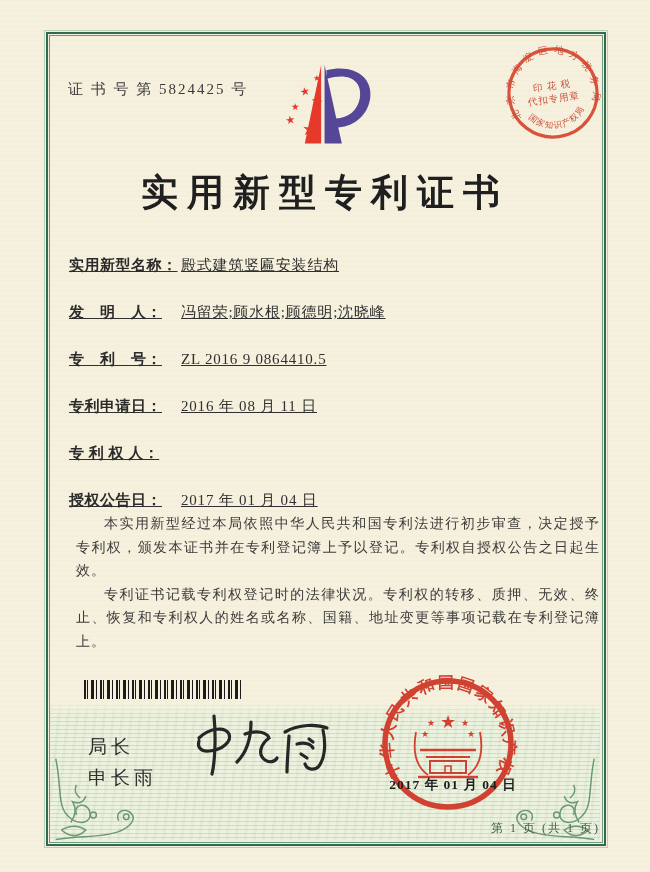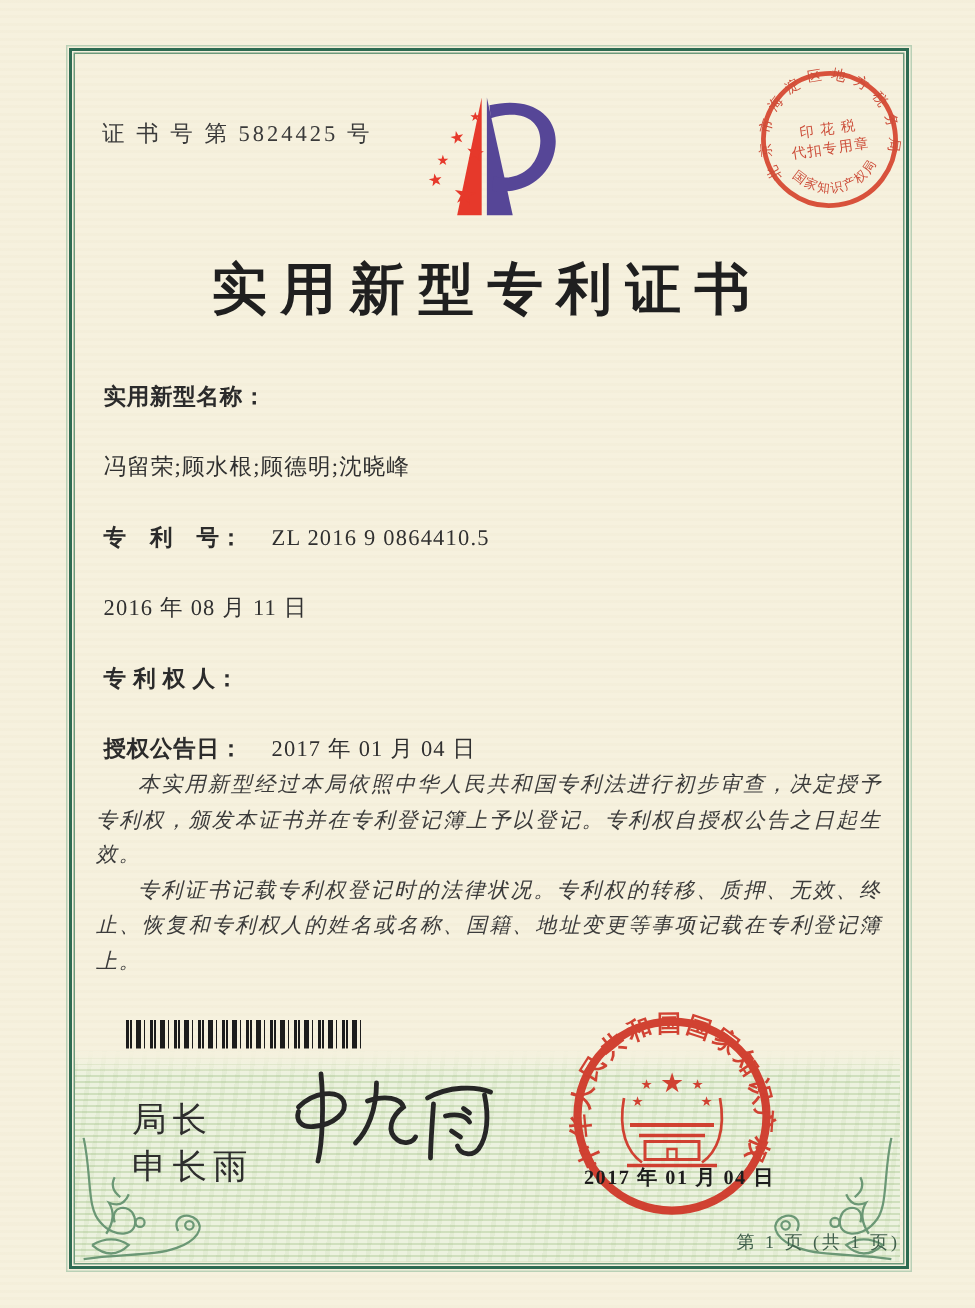--- a/index.html
+++ b/index.html
@@ -34,40 +34,40 @@
     position:absolute;left:68px;top:80px;
     font-size:15px;letter-spacing:2px;color:#3a3a3a;font-weight:400;
   }
   .logo-svg{position:absolute;left:266px;top:56px;}
   .tax-stamp-svg{position:absolute;left:501px;top:41px;transform:rotate(-8deg);opacity:.92;}
   .title{
     position:absolute;left:0;top:168px;width:650px;text-align:center;
     font-size:37px;font-weight:700;letter-spacing:9px;color:#1f1f1f;
   }
   .fields{position:absolute;left:69px;top:254px;width:500px;}
-  .field-row{display:flex;margin-bottom:25px;font-size:15px;line-height:22px;color:#303030;}
+  .field-row{display:flex;margin-bottom:25px;font-size:15px;line-height:22px;color:#303030;text-decoration:underline;}
   .f-label{width:112px;font-weight:600;letter-spacing:0.5px;flex:none;color:#2b2b2b;}
   .f-value{letter-spacing:0.8px;}
   .body-text{
-    position:absolute;left:64px;top:512px;width:524px;
+    position:absolute;left:76px;top:512px;width:524px;
     font-size:14px;line-height:23.5px;letter-spacing:1.1px;
-    color:#3b3b3b;font-style:italic;text-align:justify;
+    color:#3b3b3b;text-align:justify;
   }
   .body-text p{margin:0;text-indent:2em;}
   .barcode{
     position:absolute;left:84px;top:680px;width:160px;height:19px;
     background:repeating-linear-gradient(90deg,
       #1c1c1c 0 2px, rgba(0,0,0,0) 2px 3px,
       #1c1c1c 3px 4px, rgba(0,0,0,0) 4px 7px,
       #1c1c1c 7px 10px, rgba(0,0,0,0) 10px 12px,
       #1c1c1c 12px 13px, rgba(0,0,0,0) 13px 16px);
   }
   .sign-block{
     position:absolute;left:88px;top:731px;
-    font-size:23px;color:#2e2e2e;letter-spacing:4px;line-height:31px;font-weight:500;
+    font-size:19px;color:#2e2e2e;letter-spacing:4px;line-height:31px;font-weight:500;
   }
   .signature-svg{position:absolute;left:185px;top:710px;}
   .flourish{position:absolute;opacity:.9;}
   .flourish.bl{left:52px;top:756px;}
   .flourish.br{left:504px;top:756px;transform:scaleX(-1);}
   .seal-svg{position:absolute;left:368px;top:664px;opacity:.93;}
   .seal-date{
     position:absolute;left:378px;top:776px;width:150px;text-align:center;
     font-size:13.5px;letter-spacing:1px;color:#1d1d1d;z-index:5;font-weight:600;
   }
@@ -113,29 +113,32 @@
     <text font-size="8.5" fill="#c9402c" letter-spacing="1">
       <textPath href="#taxBottomArc">国家知识产权局</textPath>
     </text>
   </svg>
 
   <div class="title">实用新型专利证书</div>
 
   <div class="fields">
     <div class="field-row">
       <span class="f-label">实用新型名称：</span>
-    </div>
-    <div class="field-row">
+      <span class="f-value">殿式建筑竖匾安装结构</span>
+    </div>
+    <div class="field-row">
+      <span class="f-label">发　明　人：</span>
       <span class="f-value">冯留荣;顾水根;顾德明;沈晓峰</span>
     </div>
     <div class="field-row">
       <span class="f-label">专　利　号：</span>
       <span class="f-value">ZL 2016 9 0864410.5</span>
     </div>
     <div class="field-row">
+      <span class="f-label">专利申请日：</span>
       <span class="f-value">2016 年 08 月 11 日</span>
     </div>
     <div class="field-row">
       <span class="f-label">专 利 权 人：</span>
     </div>
     <div class="field-row">
       <span class="f-label">授权公告日：</span>
       <span class="f-value">2017 年 01 月 04 日</span>
     </div>
   </div>

